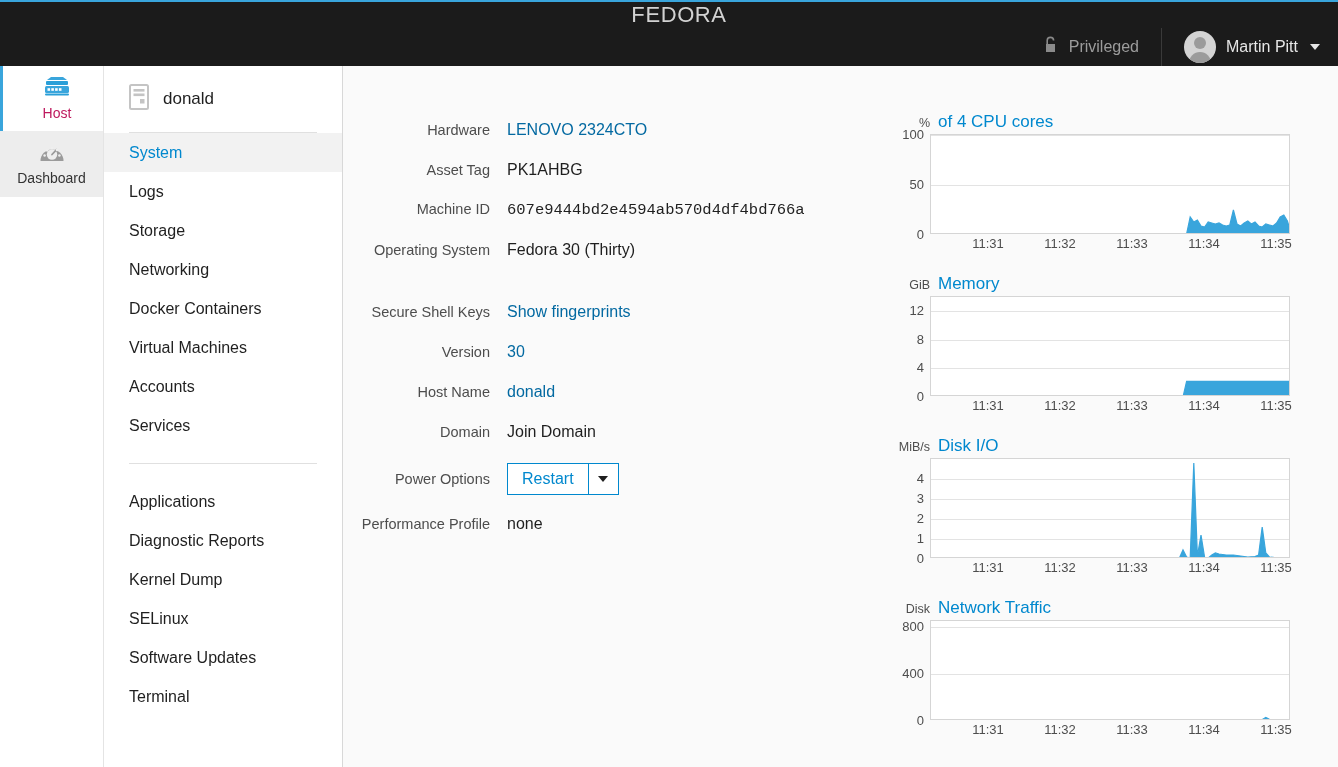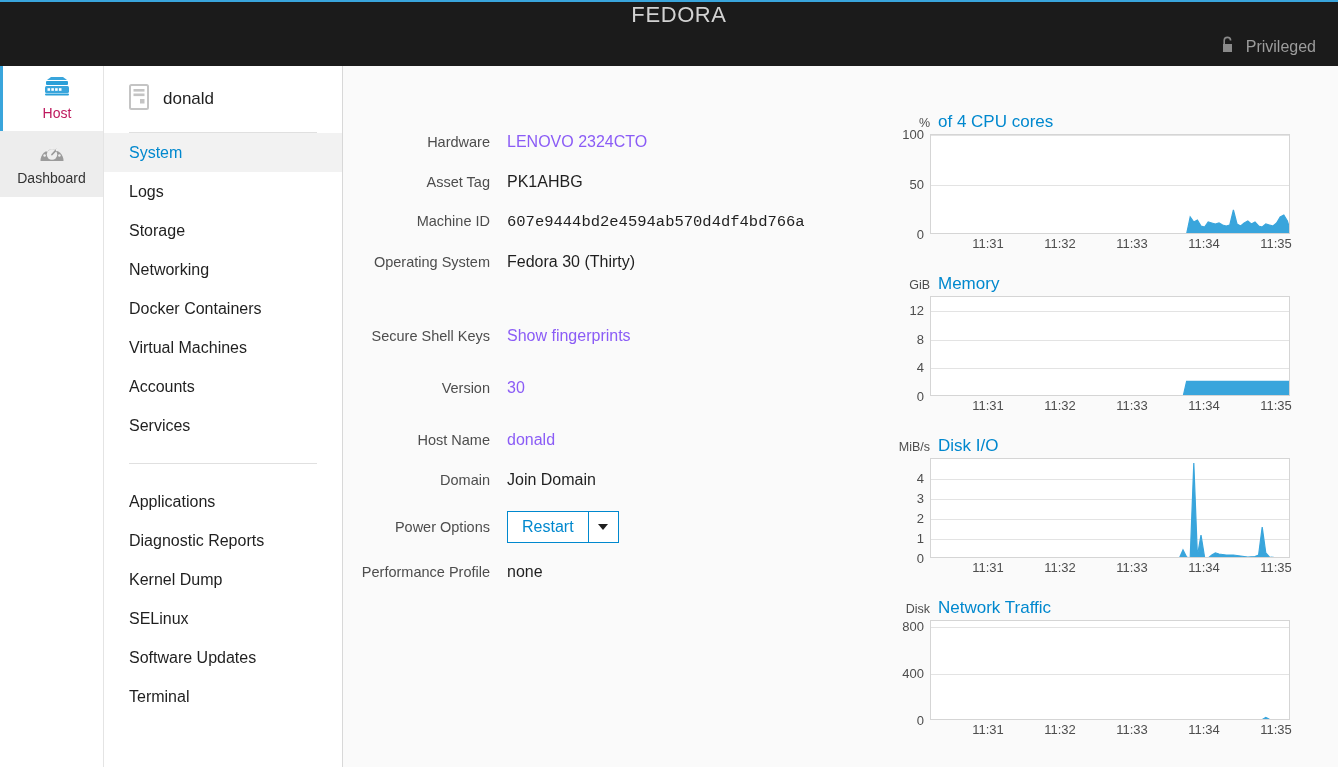--- a/index.html
+++ b/index.html
@@ -81,21 +81,21 @@
     background: #fafafa;
   }
   
   #details { position: absolute; top: 55px; left: 0; width: 540px; }
   .drow { display: flex; align-items: baseline; margin-bottom: 22px; }
   .dlabel {
     width: 163px; text-align: right; padding-right: 17px;
     font-size: 14.5px; color: #4d4d4d; flex: none;
   }
   .dval { font-size: 16px; color: #1f1f1f; }
-  .dval.link { color: #8b5cf6; margin-top: 12px; }
+  .dval.link { color: #0369a1; }
   .dval.mono { font-family: "Liberation Mono", monospace; font-size: 15.5px; }
   .dgap { height: 22px; }
   .info-circle {
     display: inline-block; width: 16px; height: 16px; border-radius: 50%;
     background: #0088ce; color: #fff; font-size: 11px; font-weight: bold;
     line-height: 16px; text-align: center; margin-left: 8px;
     font-family: "Liberation Serif", serif; vertical-align: 1px;
   }
   
   .split-btn { display: inline-flex; align-items: stretch; }
@@ -135,20 +135,25 @@
   <div id="brand">FEDORA</div>
   <div id="topbar-right">
     <div class="tb-item" id="privileged-item">
       <span>
         <svg width="15" height="18" viewBox="0 0 15 18">
           <path d="M2 8 h9 v8 h-9 z" fill="#8a8a8a"></path>
           <path d="M3.2 8 V4.6 a3.2 3.2 0 0 1 6.4 0" fill="none" stroke="#8a8a8a" stroke-width="1.6"></path>
         </svg>
       </span>
       <span>Privileged</span>
+    </div>
+    <div class="tb-item" id="user-item">
+      <span class="avatar"></span>
+      <span>Martin Pitt</span>
+      <span class="caret-down"></span>
     </div>
   </div>
 </div>
 
 <div id="iconbar">
   <div class="iconbar-item" id="iconbar-host">
     <span>
       <svg width="28" height="22" viewBox="0 0 28 22">
         <path d="M4 4 L8 1 H20 L24 4 Z" fill="#39a5dc"></path>
         <rect x="3" y="5" width="22" height="4" rx="1" fill="#2a9fd8"></rect>

